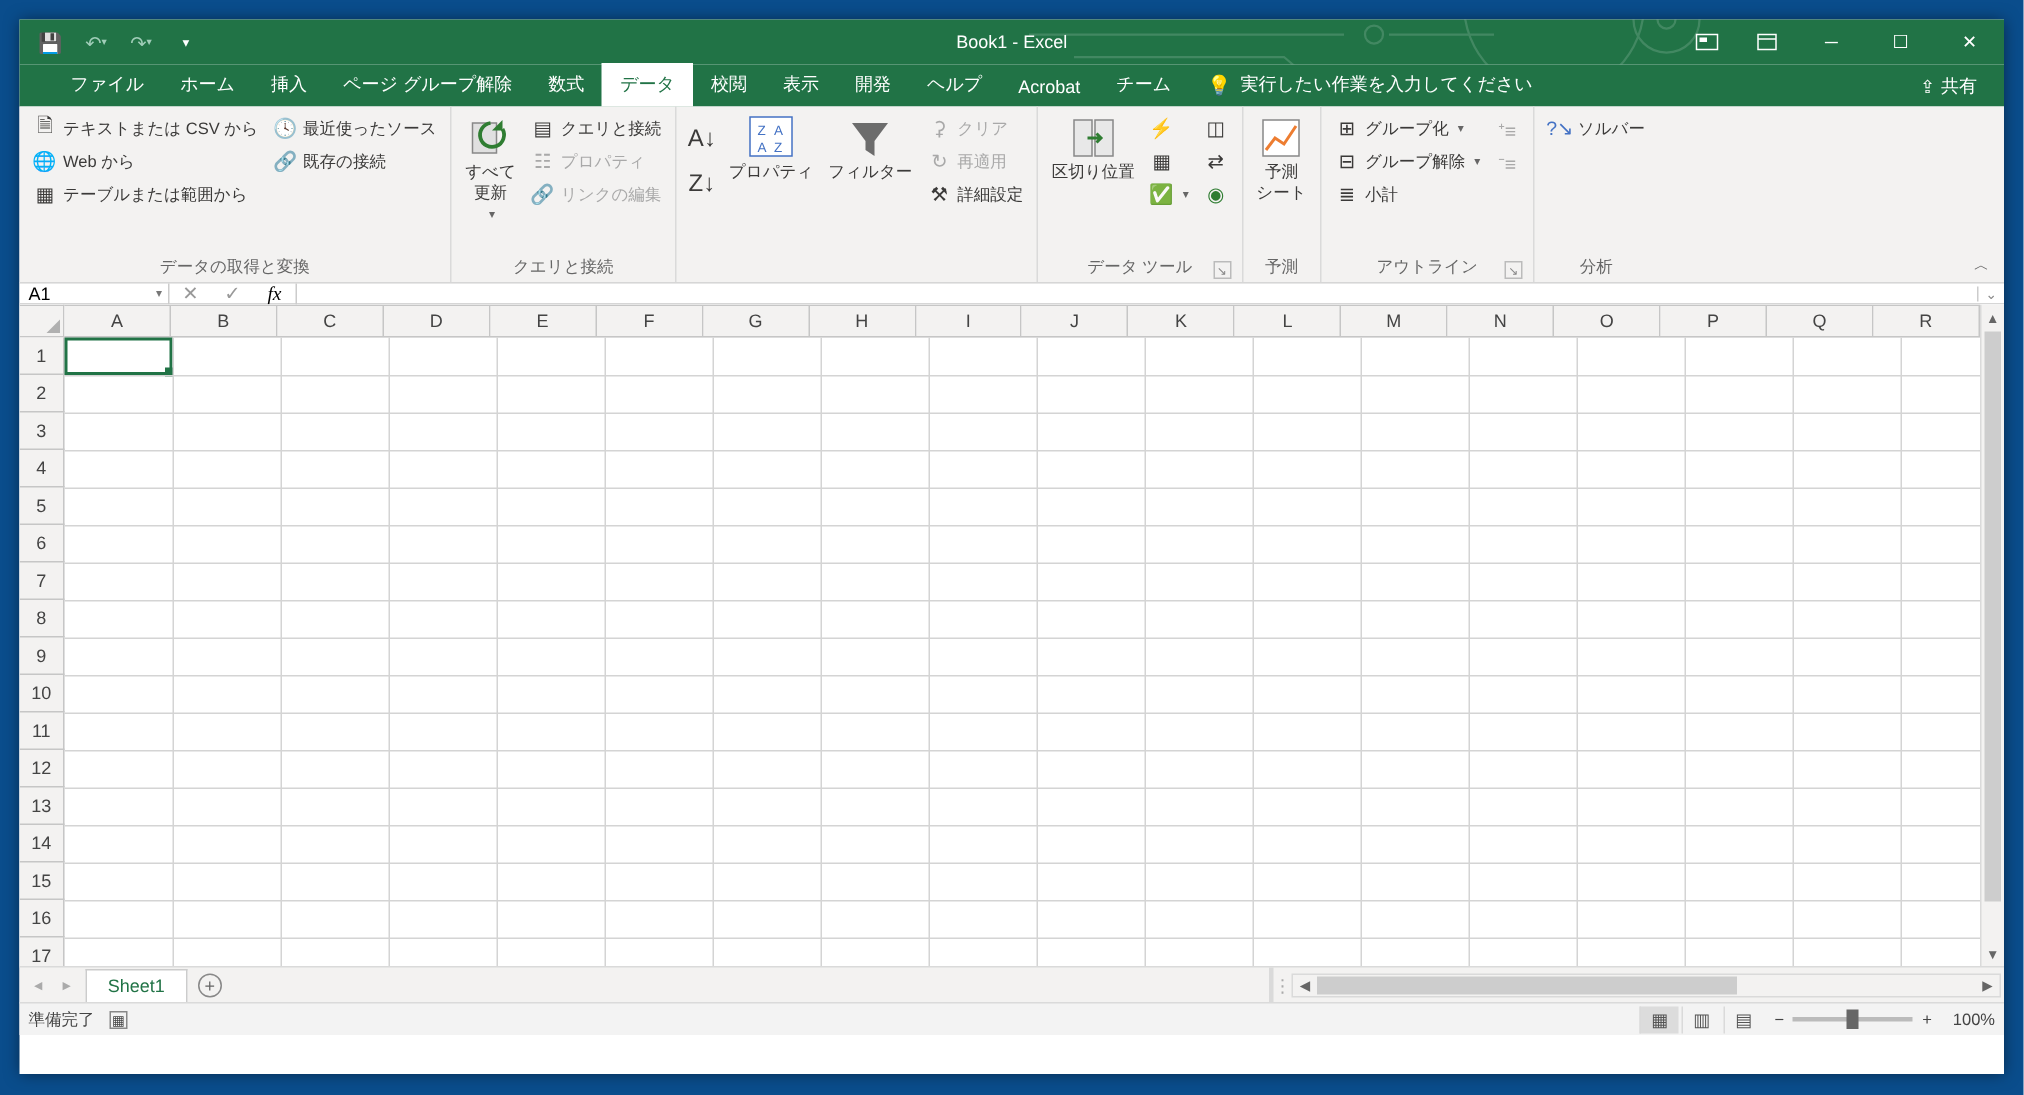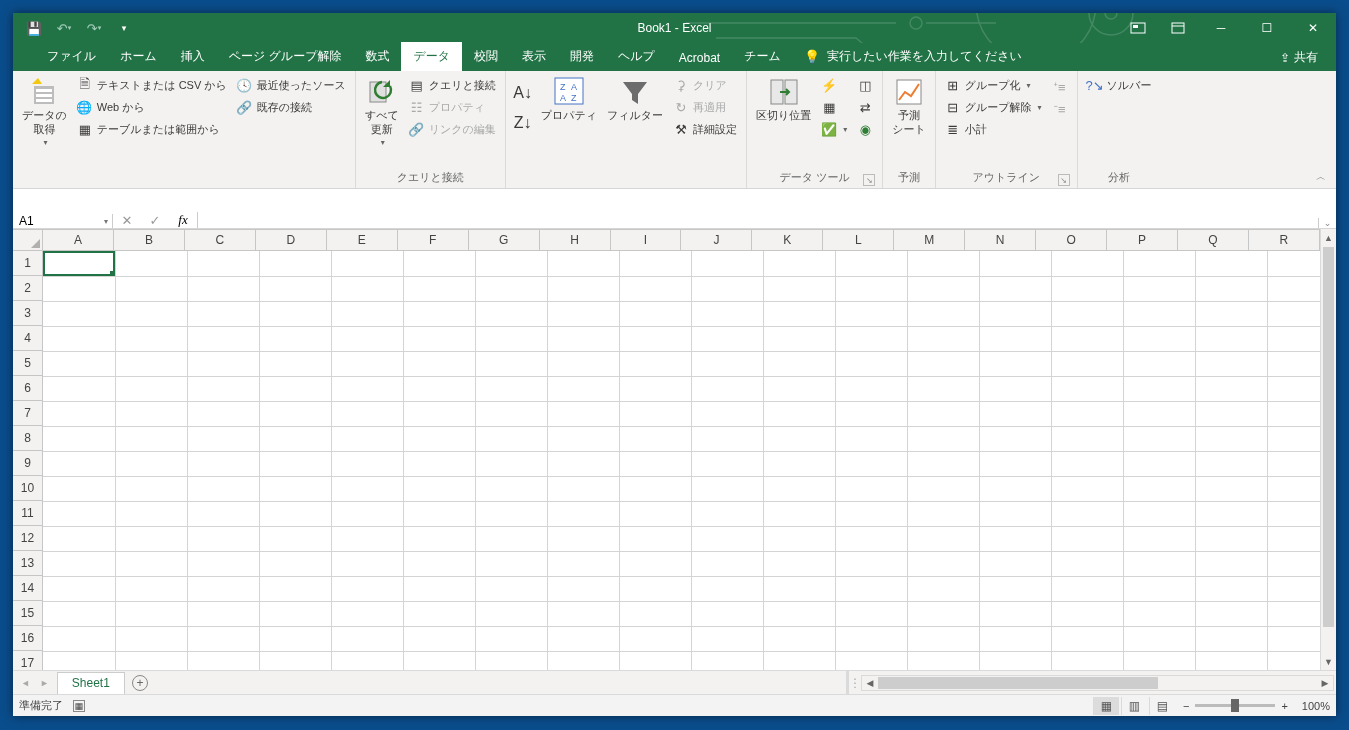--- a/index.html
+++ b/index.html
@@ -32,21 +32,21 @@
 .bigbtn { display:flex; flex-direction:column; align-items:center; justify-content:flex-start; padding:2px 4px; min-width:38px; gap:1px; text-align:center; line-height:1.25; }
 .bigbtn .ico { width:32px; height:32px; display:flex; align-items:center; justify-content:center; font-size:22px; }
 .bigbtn .lbl, .smbtn .lbl { font-size:11px; white-space:nowrap; }
 .stack { display:flex; flex-direction:column; gap:0; }
 .smbtn { display:flex; align-items:center; gap:4px; padding:2px 4px; height:22px; white-space:nowrap; font-size:11px; }
 .smbtn .ico { width:16px; height:16px; display:flex; align-items:center; justify-content:center; font-size:13px; }
 .smbtn.dis { color:#a9a9a9; }
 .drop::after { content:"▾"; font-size:8px; margin-left:2px; color:#666; }
 .collapse-ribbon { position:absolute; right:6px; bottom:4px; font-size:10px; color:#666; width:18px; text-align:center;}
 
-.formula-bar { height:40px; border-bottom:1px solid #d6d6d6; display:flex; align-items:flex-end; background:#fff; }
+.formula-bar { height:14px; border-bottom:1px solid #d6d6d6; display:flex; align-items:center; background:#fff; }
 .namebox { width:100px; border-right:1px solid #ccc; display:flex; align-items:center; padding:0 6px; font-size:12px; position:relative; }
 .namebox::after { content:"▾"; position:absolute; right:4px; font-size:8px; color:#777;}
 .fxctl { display:flex; align-items:center; border-right:1px solid #ccc; }
 .fxctl .b { width:28px; display:flex; align-items:center; justify-content:center; color:#999; font-size:13px;}
 .fxctl .fx { font-style:italic; font-family:"Cambria Math",serif; color:#000; font-size:13px;}
 .formula-input { flex:1; padding:0 6px; font-size:12px; }
 .formula-bar .exp { width:18px; display:flex; align-items:center; justify-content:center; color:#888; font-size:9px; border-left:1px solid #ccc;}
 
 .sheet-area { position:relative; height: 441px; background:#fff; overflow:hidden; }
 .colhdrs { position:absolute; left:30px; top:0; right:16px; height:22px; background:#e6e6e6; display:flex; border-bottom:1px solid #c6c6c6; border-top:1px solid #c6c6c6;}
@@ -152,33 +152,20 @@
     <div class="share">
         <span>⇪</span>
         <span>共有</span>
       </div>
   </div>
 
   <div class="ribbon">
 
     <div class="group">
       <div class="group-body">
-        <div class="bigbtn drop">
-          <div class="ico">
-              <svg width="32" height="32">
-                <path d="M4 8 L10 2 L14 8 Z" fill="#f2c811"></path>
-                <rect x="6" y="10" width="20" height="18" fill="#bdbdbd"></rect>
-                <rect x="8" y="13" width="16" height="3" fill="#fff"></rect>
-                <rect x="8" y="18" width="16" height="3" fill="#fff"></rect>
-                <rect x="8" y="23" width="16" height="3" fill="#fff"></rect>
-              </svg>
-            </div>
-          <div class="lbl" style="white-space:pre">データの
-取得</div>
-        </div>
         <div class="stack">
           <div class="smbtn">
               <span class="ico">🗎</span>
               <span class="lbl">テキストまたは CSV から</span>
             </div>
           <div class="smbtn">
               <span class="ico">🌐</span>
               <span class="lbl">Web から</span>
             </div>
           <div class="smbtn">
@@ -190,20 +177,21 @@
           <div class="smbtn">
               <span class="ico">🕓</span>
               <span class="lbl">最近使ったソース</span>
             </div>
           <div class="smbtn">
               <span class="ico">🔗</span>
               <span class="lbl">既存の接続</span>
             </div>
         </div>
       </div>
+      <div class="group-label">データの取得と変換</div>
     </div>
 
     <div class="group">
       <div class="group-body">
         <div class="bigbtn drop">
           <div class="ico">
               <svg width="32" height="32">
                 <rect x="4" y="6" width="16" height="20" fill="#e0e0e0" stroke="#888"></rect>
                 <path d="M24 10 A8 8 0 1 1 16 6" stroke="#2f7d32" stroke-width="2.5" fill="none"></path>
                 <path d="M24 4 L24 11 L17 11 Z" fill="#2f7d32"></path>

